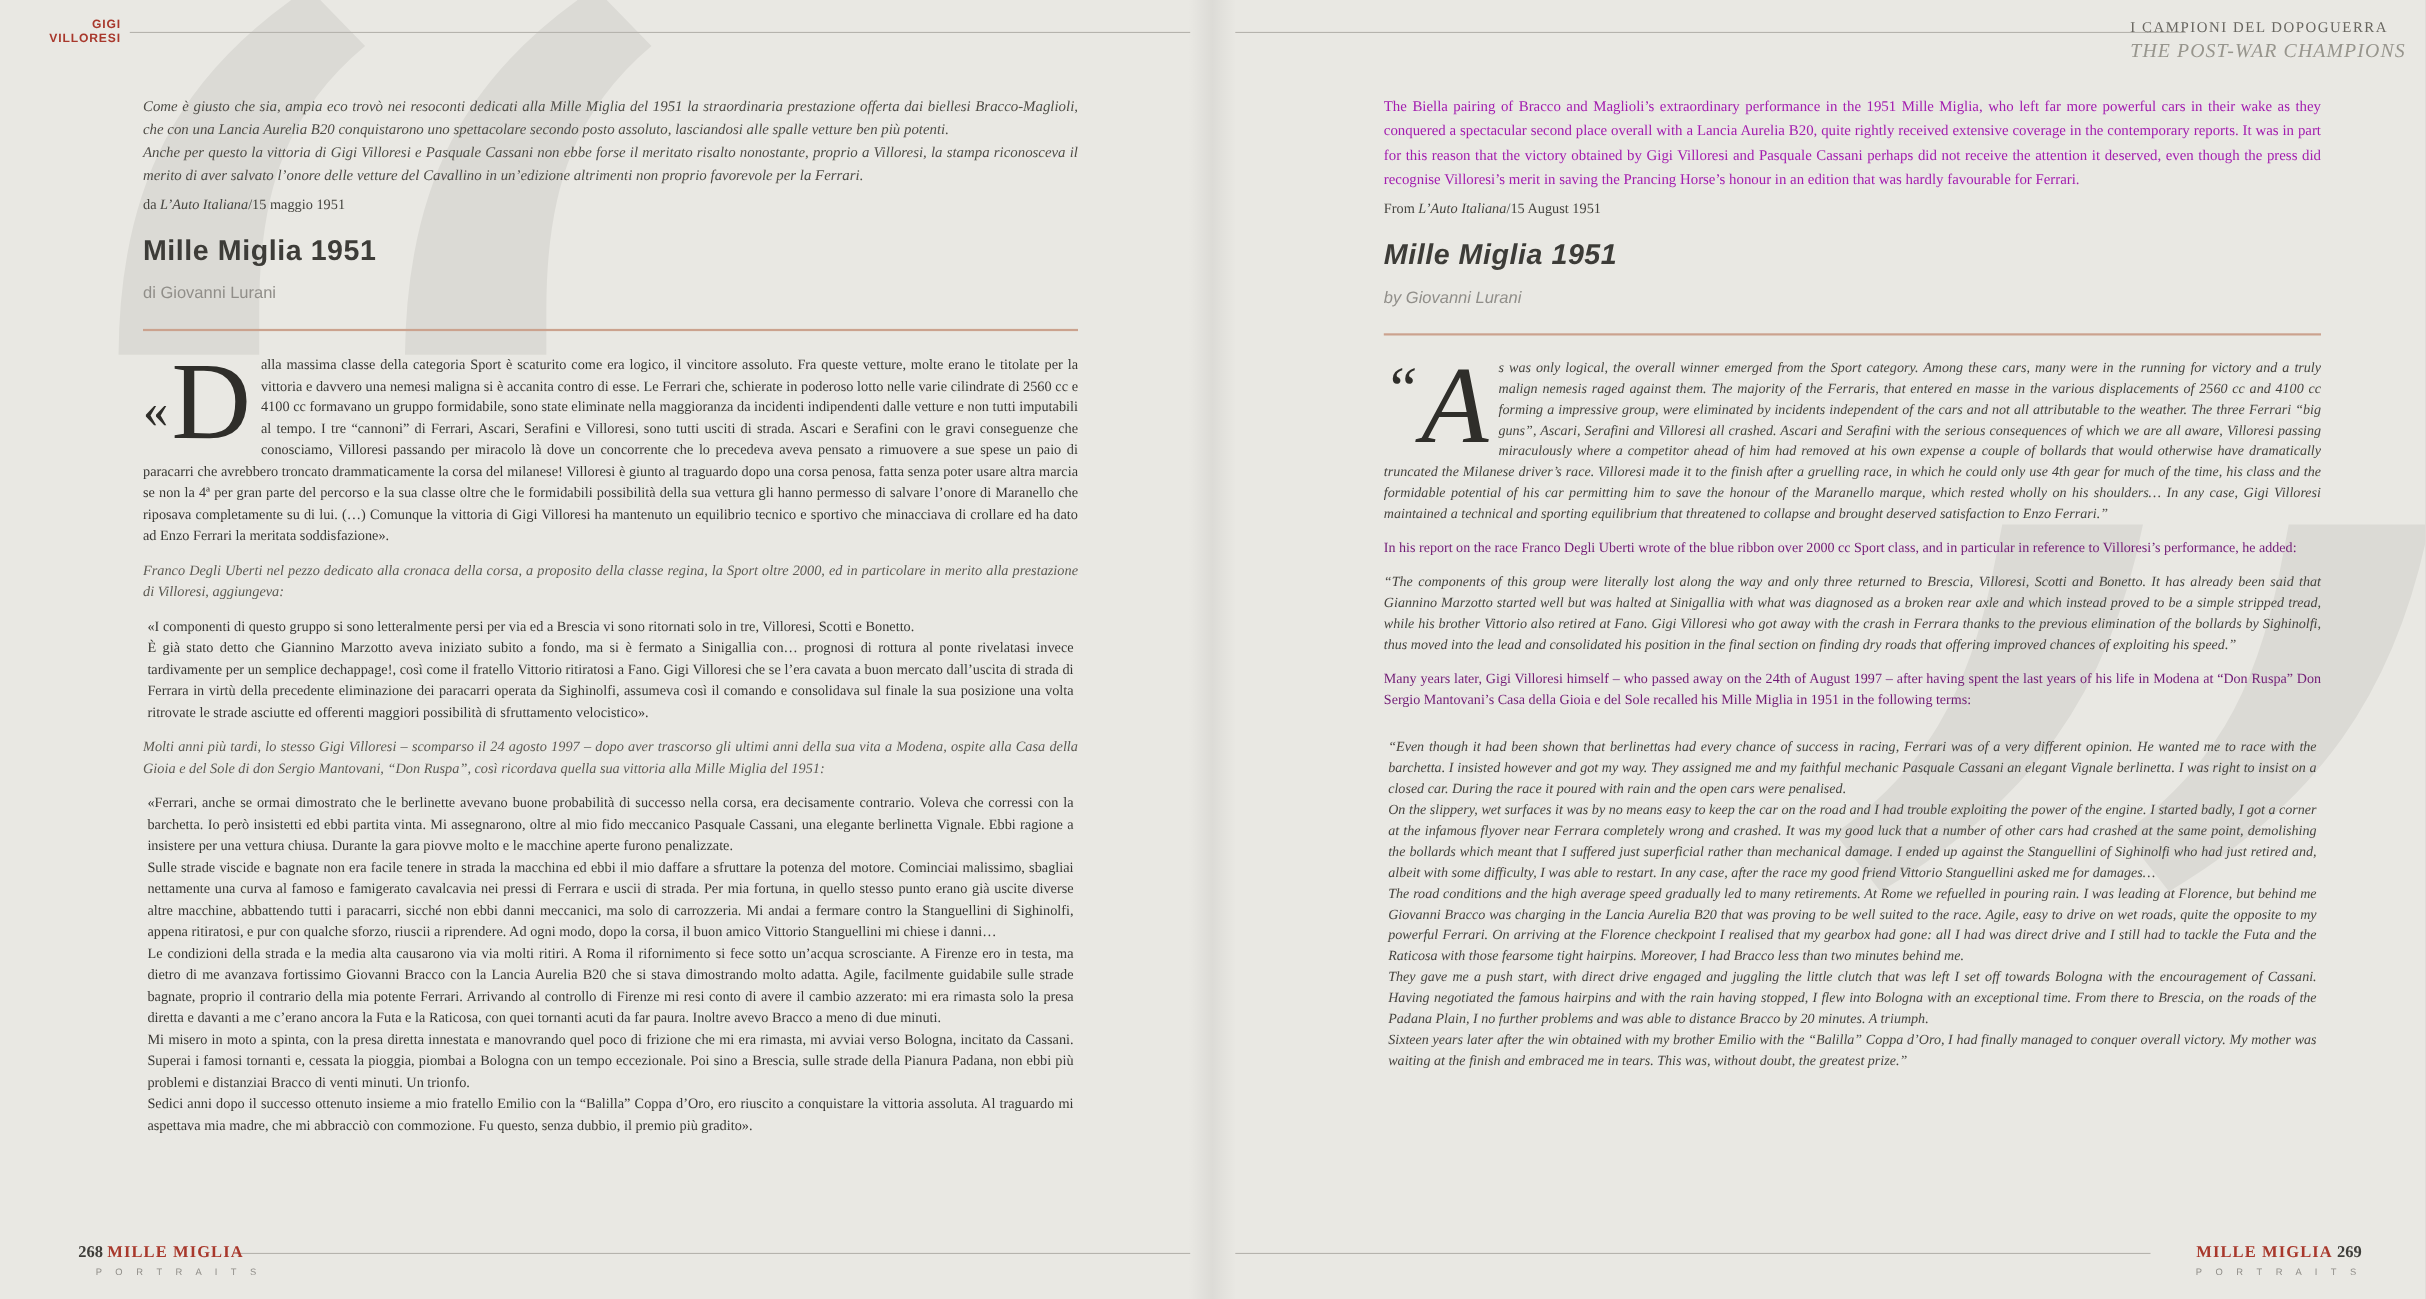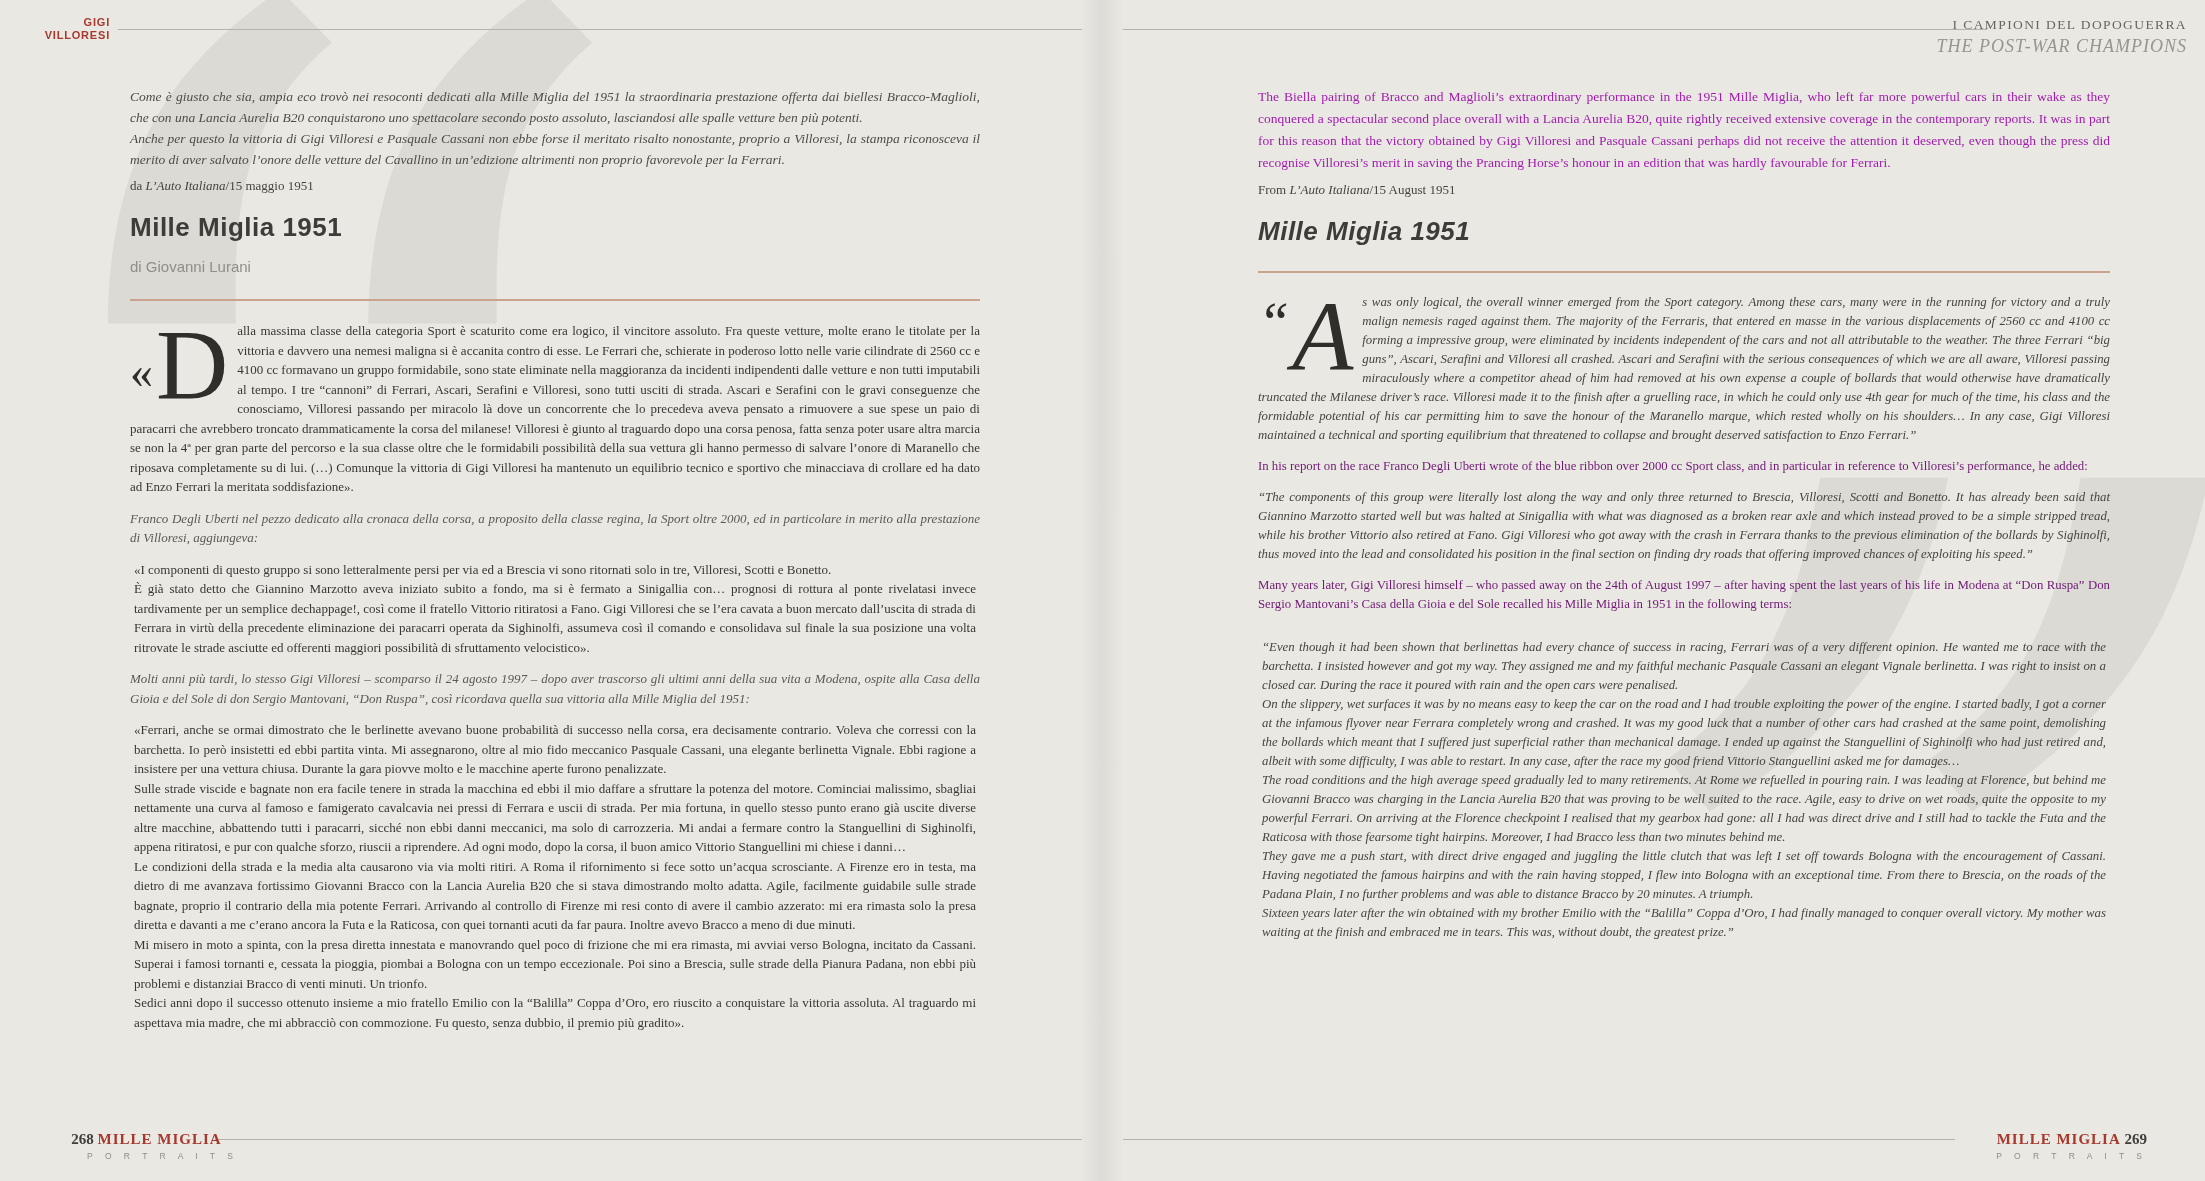--- a/index.html
+++ b/index.html
@@ -18,21 +18,21 @@
       user-select:none;pointer-events:none;z-index:0;}
   .wm-left{font-size:1350px;top:-150px;left:-30px;}
   .wm-right{font-size:1350px;font-style:italic;top:320px;right:-80px;}
   
   .hdr-rule{position:absolute;top:29px;height:1px;background:#b5b3ad;}
   .hdr-rule-l{left:118px;right:20px;}
   .hdr-rule-r{left:20px;right:218px;}
   .hdr-left{position:absolute;top:16px;left:0;width:110px;text-align:right;
     font-family:"Liberation Sans",sans-serif;font-weight:bold;font-size:11px;
     letter-spacing:0.8px;line-height:13px;color:#a8382c;}
-  .hdr-right{position:absolute;top:17px;right:18px;text-align:right;}
+  .hdr-right{position:absolute;top:17px;right:18px;}
   .hdr-right .t1{font-size:13.5px;letter-spacing:1.4px;color:#686660;}
   .hdr-right .t2{font-size:18px;font-style:italic;letter-spacing:1px;color:#97958d;margin-top:3px;}
   
   .content{position:relative;z-index:1;padding-top:86px;}
   .page-left .content{margin-left:130px;width:850px;}
   .page-right .content{margin-left:155px;width:852px;}
   
   .intro-l p{margin:0;font-style:italic;font-size:13.5px;line-height:21px;color:#4e4c46;text-align:justify;}
   .intro-r p{margin:0;font-size:13.5px;line-height:22px;color:#a21caf;text-align:justify;}
   .source{margin-top:8px;font-size:13px;color:#45443f;}
@@ -142,20 +142,21 @@
     </div>
 
     <div class="content">
       <div class="intro-r">
         <p>The Biella pairing of Bracco and Maglioli’s extraordinary performance in the 1951 Mille Miglia, who left far more powerful cars in their wake as they conquered a spectacular second place overall with a Lancia Aurelia B20, quite rightly received extensive coverage in the contemporary reports. It was in part for this reason that the victory obtained by Gigi Villoresi and Pasquale Cassani perhaps did not receive the attention it deserved, even though the press did recognise Villoresi’s merit in saving the Prancing Horse’s honour in an edition that was hardly favourable for Ferrari.</p>
       </div>
       <div class="source">
         <span>From </span><span class="pub">L’Auto Italiana</span><span>/15 August 1951</span>
       </div>
       <h1 class="ttl it">Mille Miglia 1951</h1>
+      <div class="byline it">by Giovanni Lurani</div>
       <hr class="rule-red">
 
       <div class="body">
         <p class="quote leadp">
           <span class="dropcap dc-row">
             <span class="dc-q top">“</span>
             <span class="dc-l it">A</span>
           </span>
           <span>s was only logical, the overall winner emerged from the Sport category. Among these cars, many were in the running for victory and a truly malign nemesis raged against them. The majority of the Ferraris, that entered en masse in the various displacements of 2560 cc and 4100 cc forming a impressive group, were eliminated by incidents independent of the cars and not all attributable to the weather. The three Ferrari “big guns”, Ascari, Serafini and Villoresi all crashed. Ascari and Serafini with the serious consequences of which we are all aware, Villoresi passing miraculously where a competitor ahead of him had removed at his own expense a couple of bollards that would otherwise have dramatically truncated the Milanese driver’s race. Villoresi made it to the finish after a gruelling race, in which he could only use 4th gear for much of the time, his class and the formidable potential of his car permitting him to save the honour of the Maranello marque, which rested wholly on his shoulders… In any case, Gigi Villoresi maintained a technical and sporting equilibrium that threatened to collapse and brought deserved satisfaction to Enzo Ferrari.”</span>
         </p>

